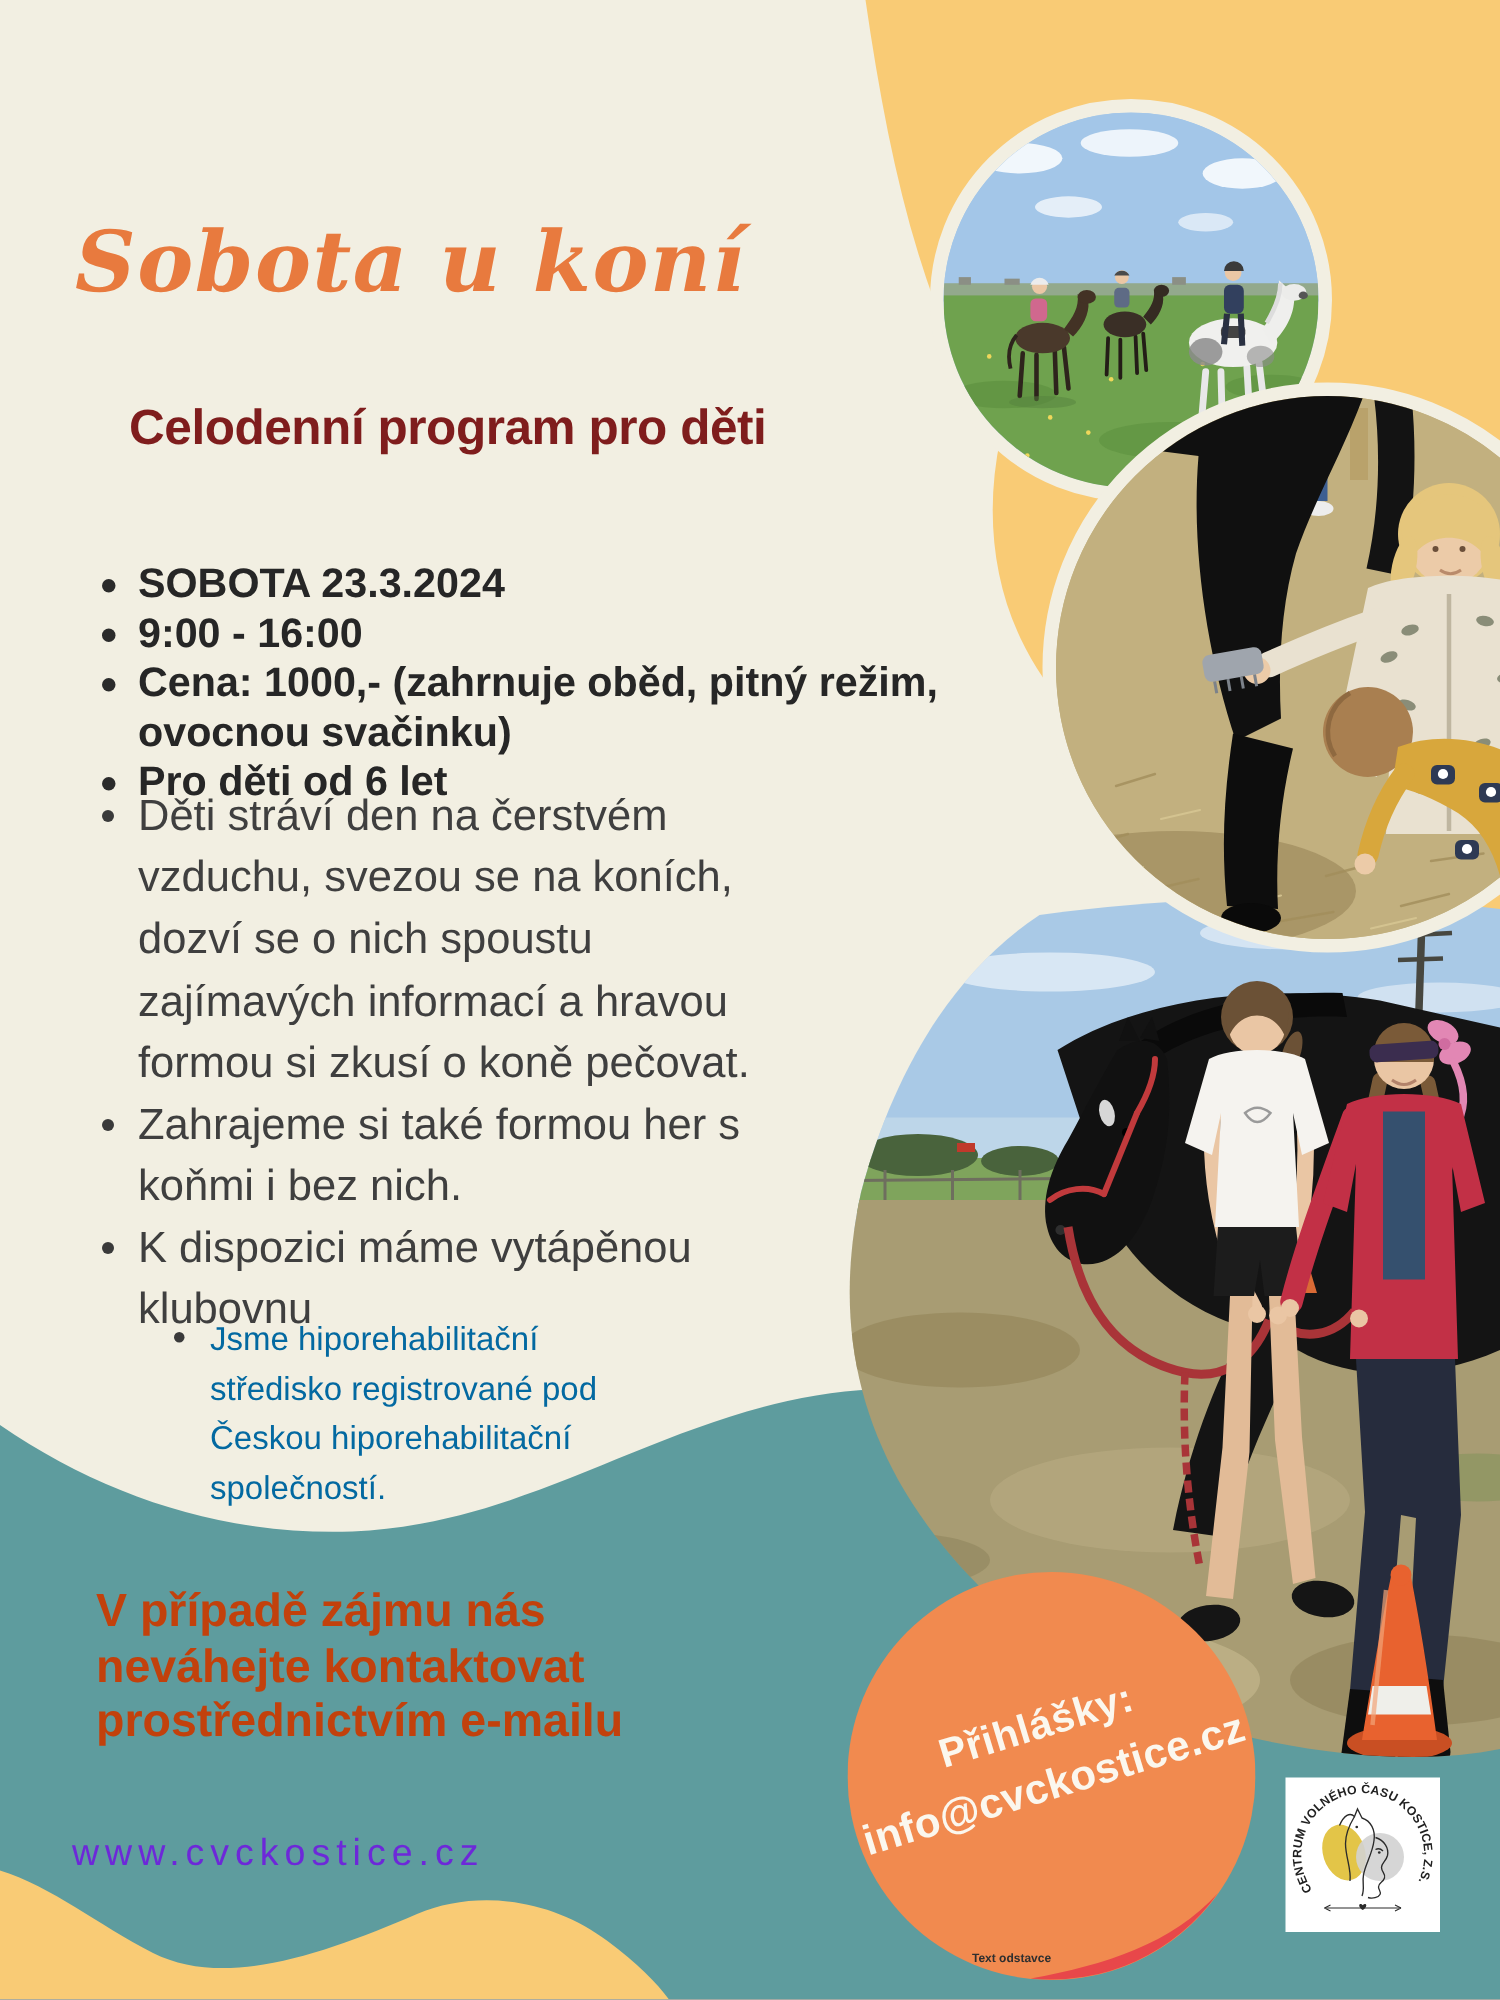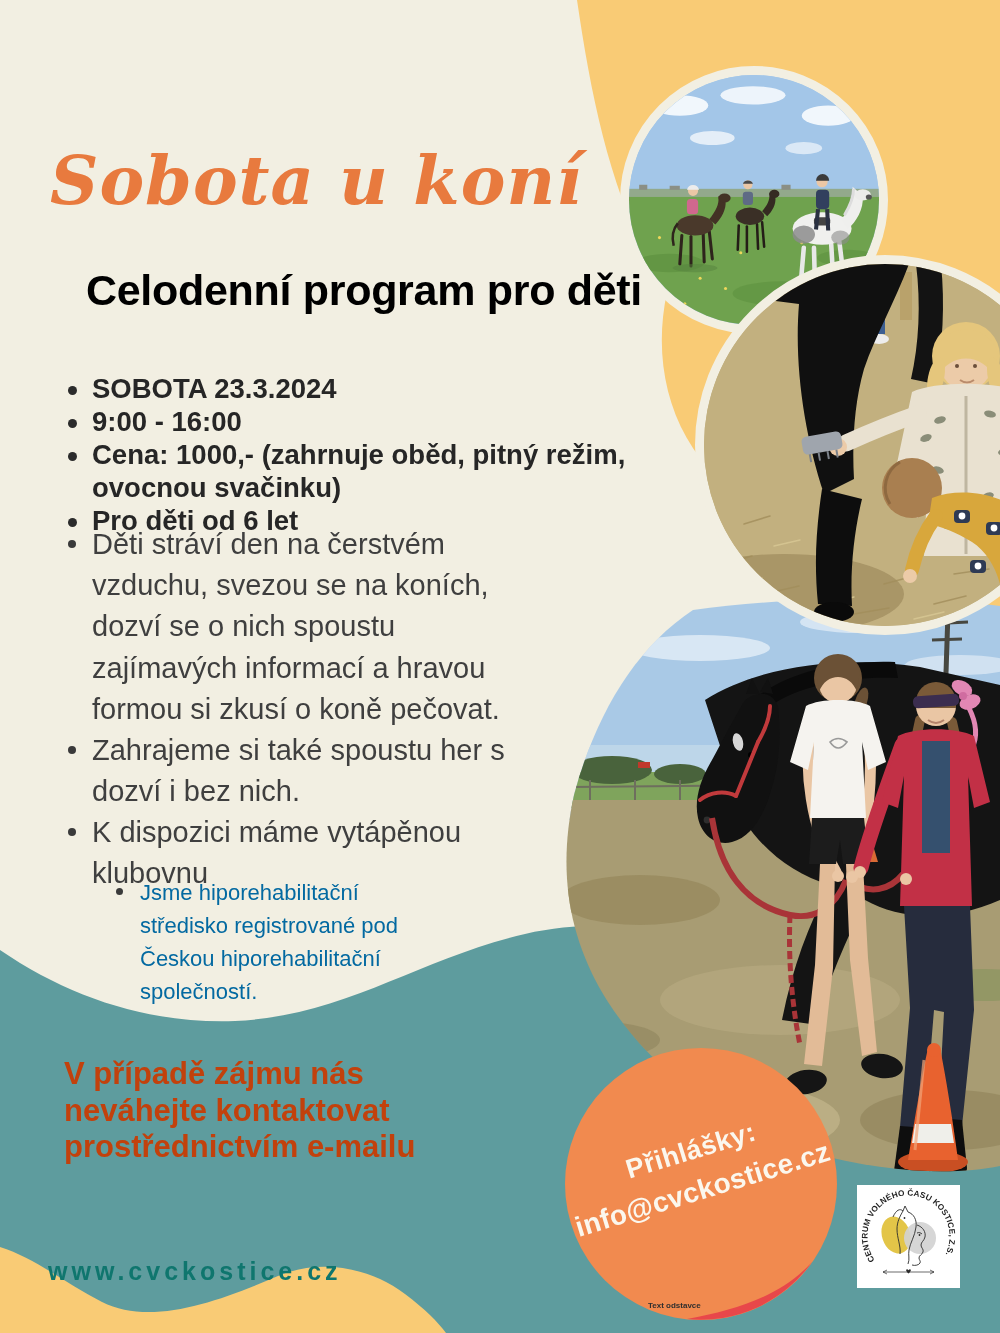--- a/index.html
+++ b/index.html
@@ -11,38 +11,38 @@
   .poster svg.layer{position:absolute;left:0;top:0;width:1000px;height:1333px;}
   
   .circle{position:absolute;border-radius:50%;overflow:hidden;box-sizing:border-box;
           border:9px solid #F2EFE2;background:#A3C6E8;}
   .c1{left:620px;top:66px;width:268px;height:268px;}
   .c2{left:695px;top:255px;width:380px;height:380px;background:#C2B07F;}
   .circle svg{display:block;width:100%;height:100%;}
   
   .title{position:absolute;left:50px;top:146px;margin:0;
          font-family:"DejaVu Serif", serif;font-style:italic;font-weight:700;
-         font-size:67px;line-height:1.05;color:#E87A3E;letter-spacing:1px;white-space:nowrap;}
+         font-size:56px;line-height:1.05;color:#E87A3E;letter-spacing:1px;white-space:nowrap;}
   .subtitle{position:absolute;left:86px;top:266px;margin:0;
-         font-weight:700;font-size:43px;letter-spacing:-0.3px;color:#000000;white-space:nowrap;}
+         font-weight:700;font-size:33px;letter-spacing:-0.3px;color:#7f1d1d;white-space:nowrap;}
   
   ul.blist{position:absolute;margin:0;padding:0;list-style:none;color:#262626;}
   ul.blist li{position:relative;padding-left:28px;}
   ul.blist li::before{content:"";position:absolute;left:4px;top:0.52em;width:9px;height:9px;
          border-radius:50%;background:#2b2b2b;}
   ul.info{left:64px;top:360px;width:566px;font-size:27.5px;font-weight:700;line-height:1.2;margin-top:12px;}
   ul.desc{left:64px;top:524px;width:452px;font-size:29px;font-weight:400;line-height:1.42;color:#3F3F3F;}
   ul.desc li::before{width:8px;height:8px;top:0.55em;background:#3a3a3a;}
   ul.note{left:112px;top:876px;width:300px;font-size:22px;font-weight:400;line-height:1.5;color:#0369a1;}
   ul.note li::before{width:7px;height:7px;top:0.55em;background:#3a3a3a;}
   
   .contact-heading{position:absolute;left:64px;top:1056px;width:520px;
          font-size:31px;font-weight:700;line-height:1.18;color:#c2410c;white-space:pre-line;}
-  .website{position:absolute;left:48px;top:1221px;font-size:25px;font-weight:700;
-         letter-spacing:4px;color:#0f766e;margin-top:36px;}
+  .website{position:absolute;left:48px;top:1221px;font-size:25px;font-weight:400;
+         letter-spacing:4px;color:#6d28d9;}
   .footnote{position:absolute;left:648px;top:1301px;font-size:8px;font-weight:700;color:#2F2F2F;}
   
   .sticker{position:absolute;left:565px;top:1048px;width:272px;height:272px;}
   .sticker svg{position:absolute;inset:0;display:block;}
   .sticker-text{position:absolute;inset:0;display:flex;flex-direction:column;justify-content:center;
          align-items:center;transform:rotate(-17deg) translateY(-14px);
          color:#FBF7EE;font-weight:700;text-align:center;}
   .sticker-text .l1{font-size:27px;letter-spacing:.5px;}
   .sticker-text .l2{font-size:28px;margin-top:9px;letter-spacing:.3px;}
   
@@ -385,21 +385,21 @@
 
   <ul class="blist info">
     <li>SOBOTA 23.3.2024</li>
     <li>9:00 - 16:00</li>
     <li>Cena: 1000,- (zahrnuje oběd, pitný režim, ovocnou svačinku)</li>
     <li>Pro děti od 6 let</li>
   </ul>
 
   <ul class="blist desc">
     <li>Děti stráví den na čerstvém vzduchu, svezou se na koních, dozví se o nich spoustu zajímavých informací a hravou formou si zkusí o koně pečovat.</li>
-    <li>Zahrajeme si také spoustu her s dozví i bez nich.</li>
+    <li>Zahrajeme si také formou her s koňmi i bez nich.</li>
     <li>K dispozici máme vytápěnou klubovnu</li>
   </ul>
 
   <ul class="blist note">
     <li>Jsme hiporehabilitační středisko registrované pod Českou hiporehabilitační společností.</li>
   </ul>
 
   <div class="contact-heading">V případě zájmu nás
 neváhejte kontaktovat
 prostřednictvím e-mailu</div>

